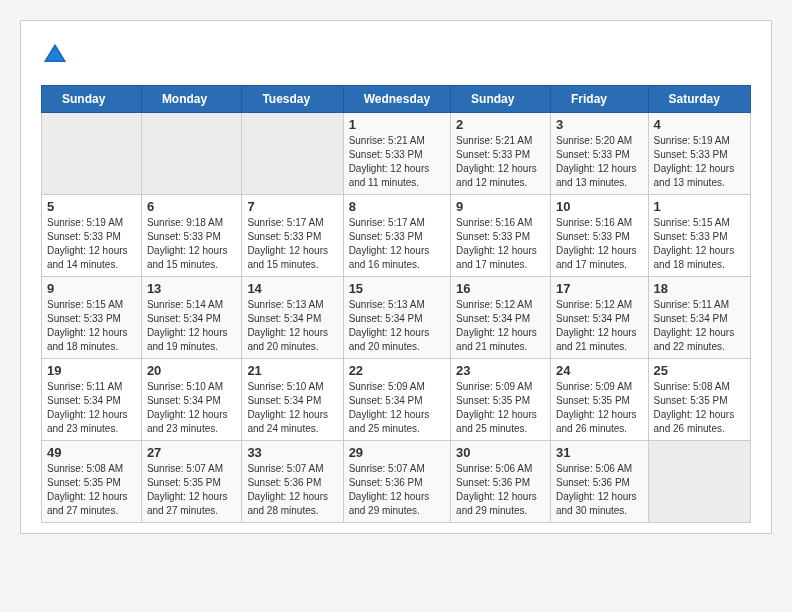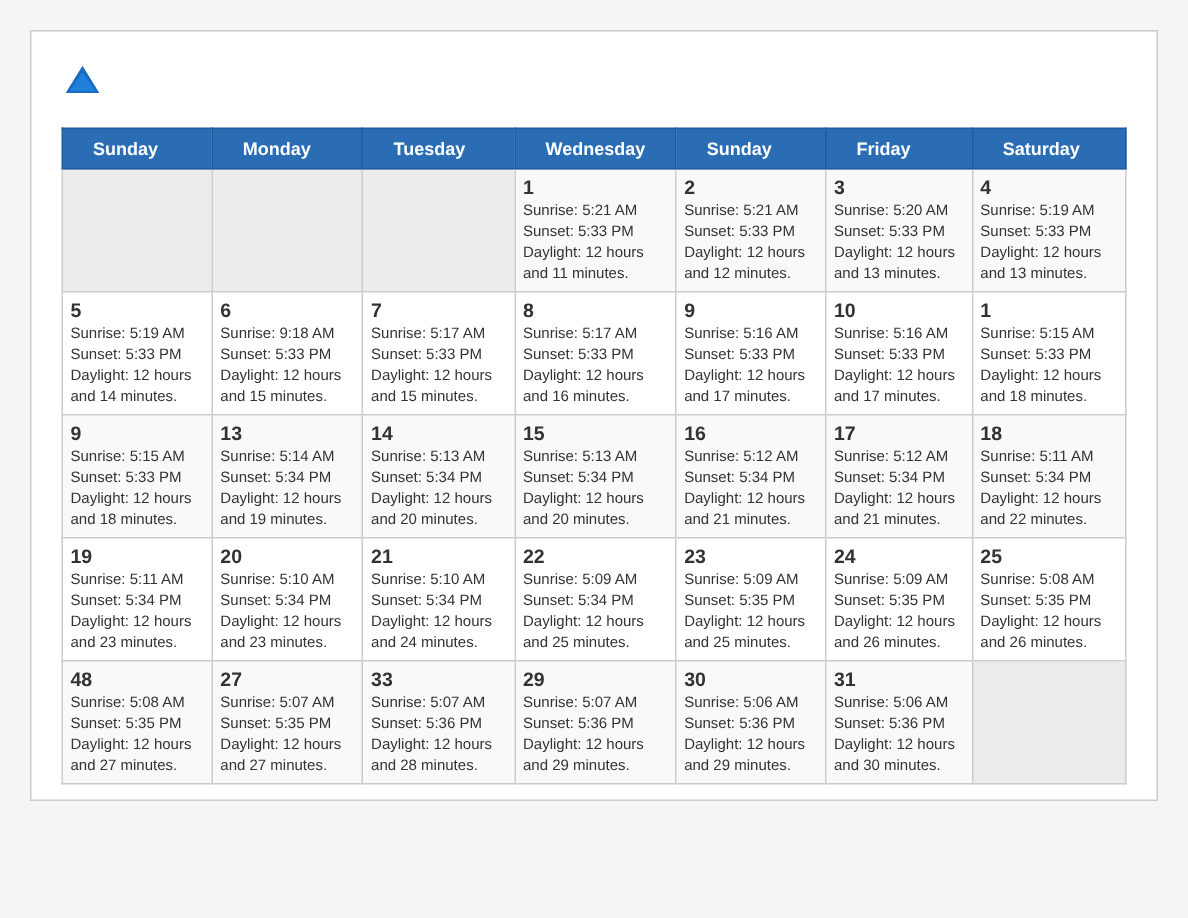--- a/index.html
+++ b/index.html
@@ -281,21 +281,21 @@
           </td>
           <td>
             <span class="day-num">25</span>
             <div class="day-info" style="white-space: pre-line;">Sunrise: 5:08 AM
 Sunset: 5:35 PM
 Daylight: 12 hours and 26 minutes.</div>
           </td>
         </tr>
         <tr>
           <td>
-            <span class="day-num">48</span>
+            <span class="day-num">49</span>
             <div class="day-info" style="white-space: pre-line;">Sunrise: 5:08 AM
 Sunset: 5:35 PM
 Daylight: 12 hours and 27 minutes.</div>
           </td>
           <td>
             <span class="day-num">27</span>
             <div class="day-info" style="white-space: pre-line;">Sunrise: 5:07 AM
 Sunset: 5:35 PM
 Daylight: 12 hours and 27 minutes.</div>
           </td>

